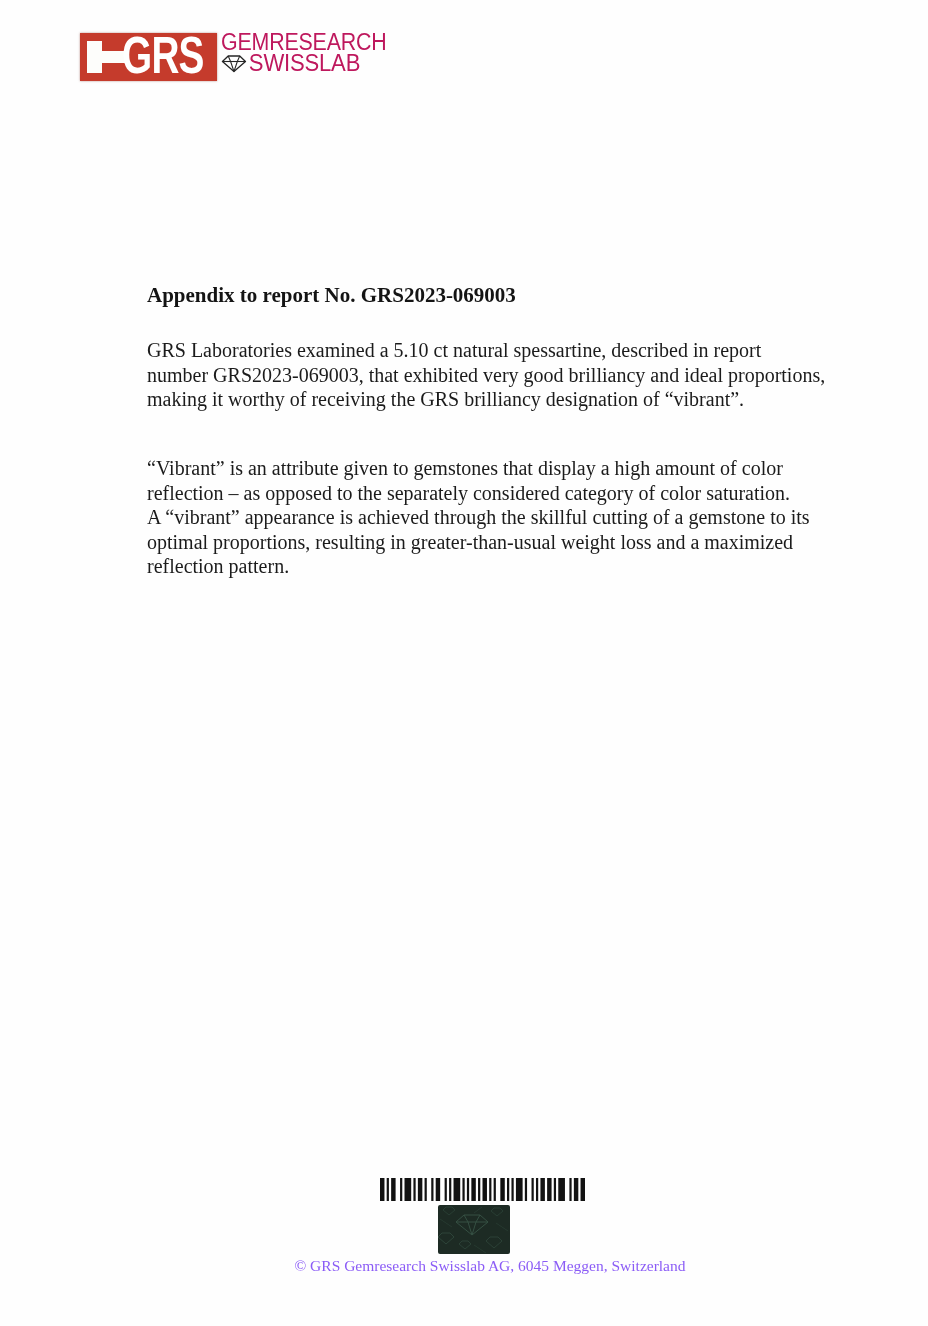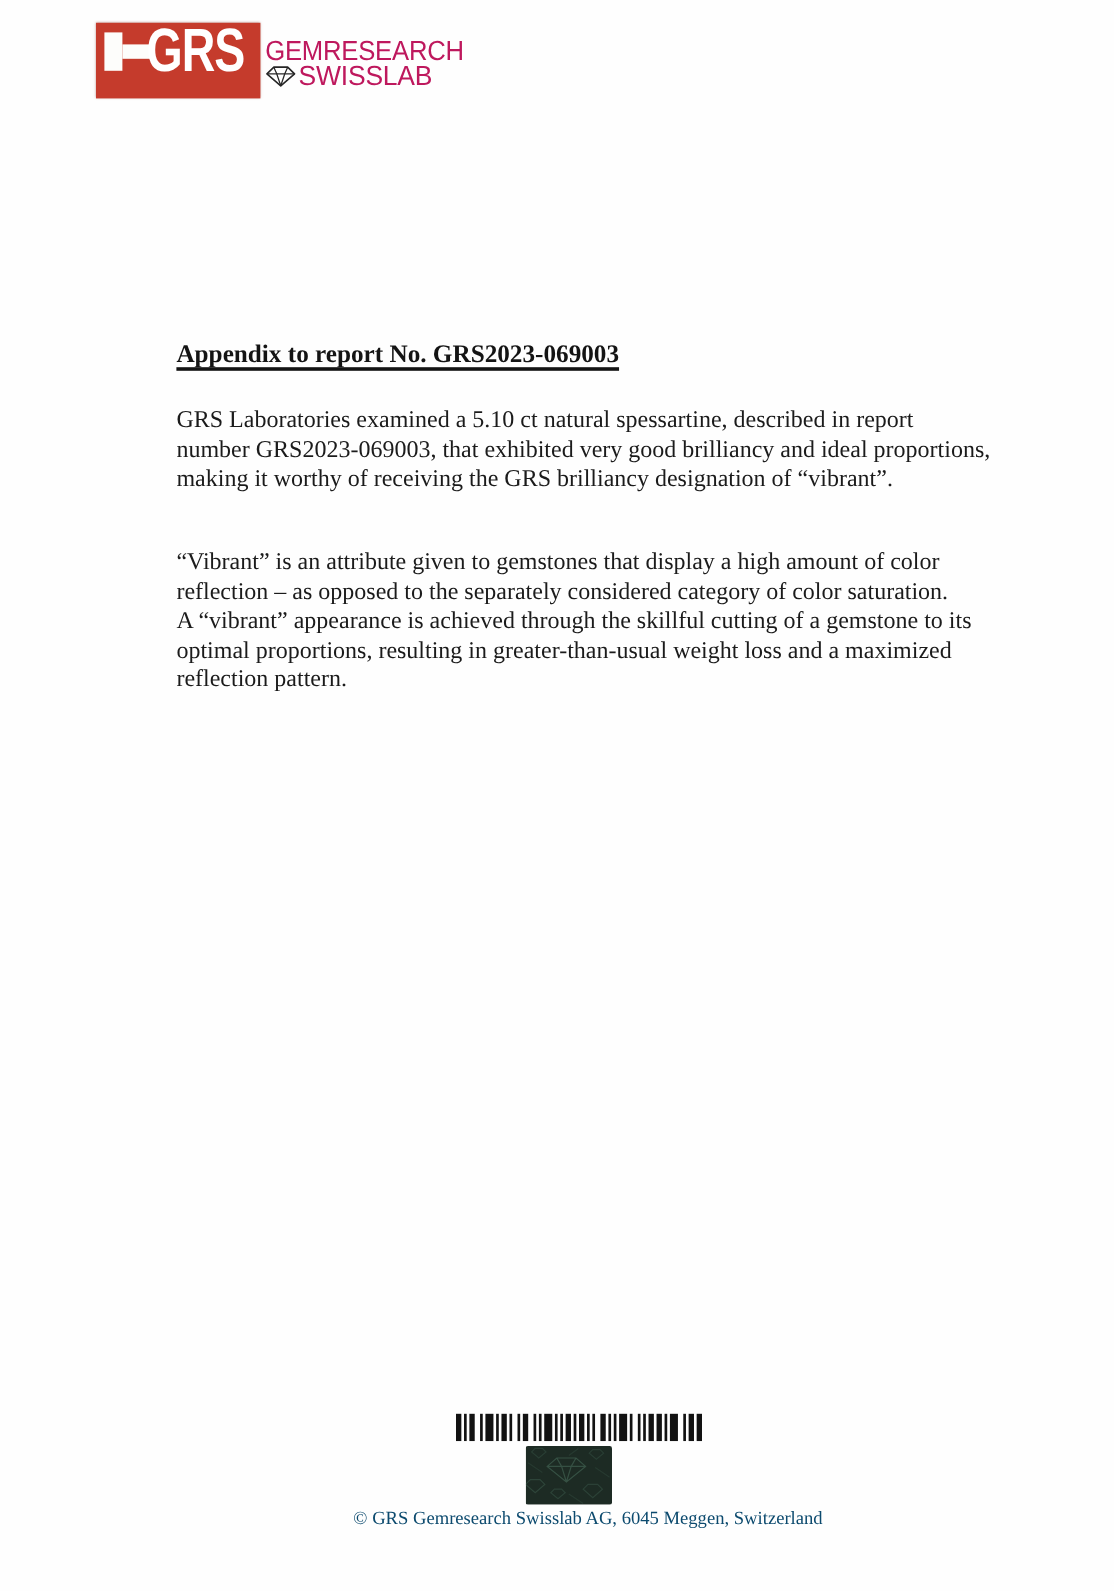--- a/index.html
+++ b/index.html
@@ -10,22 +10,22 @@
     background: #fefefe;
     margin: 0 auto;
     overflow: hidden;
     font-family: "Liberation Serif", serif;
     color: #1b1b1b;
   }
 
   
   .logo-box {
     position: absolute;
-    left: 80px; top: 19px;
-    width: 137px; height: 63px;
+    left: 80px; top: 33px;
+    width: 137px; height: 48px;
     display: flex;
     align-items: center;
     box-shadow: 0 0 2px rgba(120,40,30,.5);
   }
   .cross-icon { position: absolute; left: 0; top: 0; width: 100%; height: 100%; }
   .cross-icon .v {
     position: absolute; left: 7px; top: 8px;
     width: 15px; height: 32px; background: #fdfdfb;
   }
   .cross-icon .h {
@@ -58,21 +58,20 @@
 
   
   .report-heading {
     position: absolute;
     left: 147px; top: 282px;
     margin: 0;
     font-size: 21px;
     font-weight: bold;
     line-height: 27px;
     color: #141414;
-    text-decoration: underline;
     text-decoration-thickness: 2.5px;
     text-underline-offset: 4px;
     white-space: pre;
   }
   .report-paragraph {
     position: absolute;
     left: 147px;
     margin: 0;
     font-size: 20px;
     line-height: 24.5px;
@@ -101,21 +100,21 @@
   }
   .security-label svg { width: 100%; height: 100%; display: block; }
 
   
   .footer-copyright {
     position: absolute;
     left: 190px; top: 1257px;
     width: 600px;
     text-align: center;
     font-size: 15.5px;
-    color: #0c4a6e;
+    color: #8b5cf6;
     white-space: nowrap;
   }
 </style>
 </head>
 <body>
 
 <div class="page">
 
   <header>
     <div class="logo-box" style="background: rgb(197, 59, 44);">

